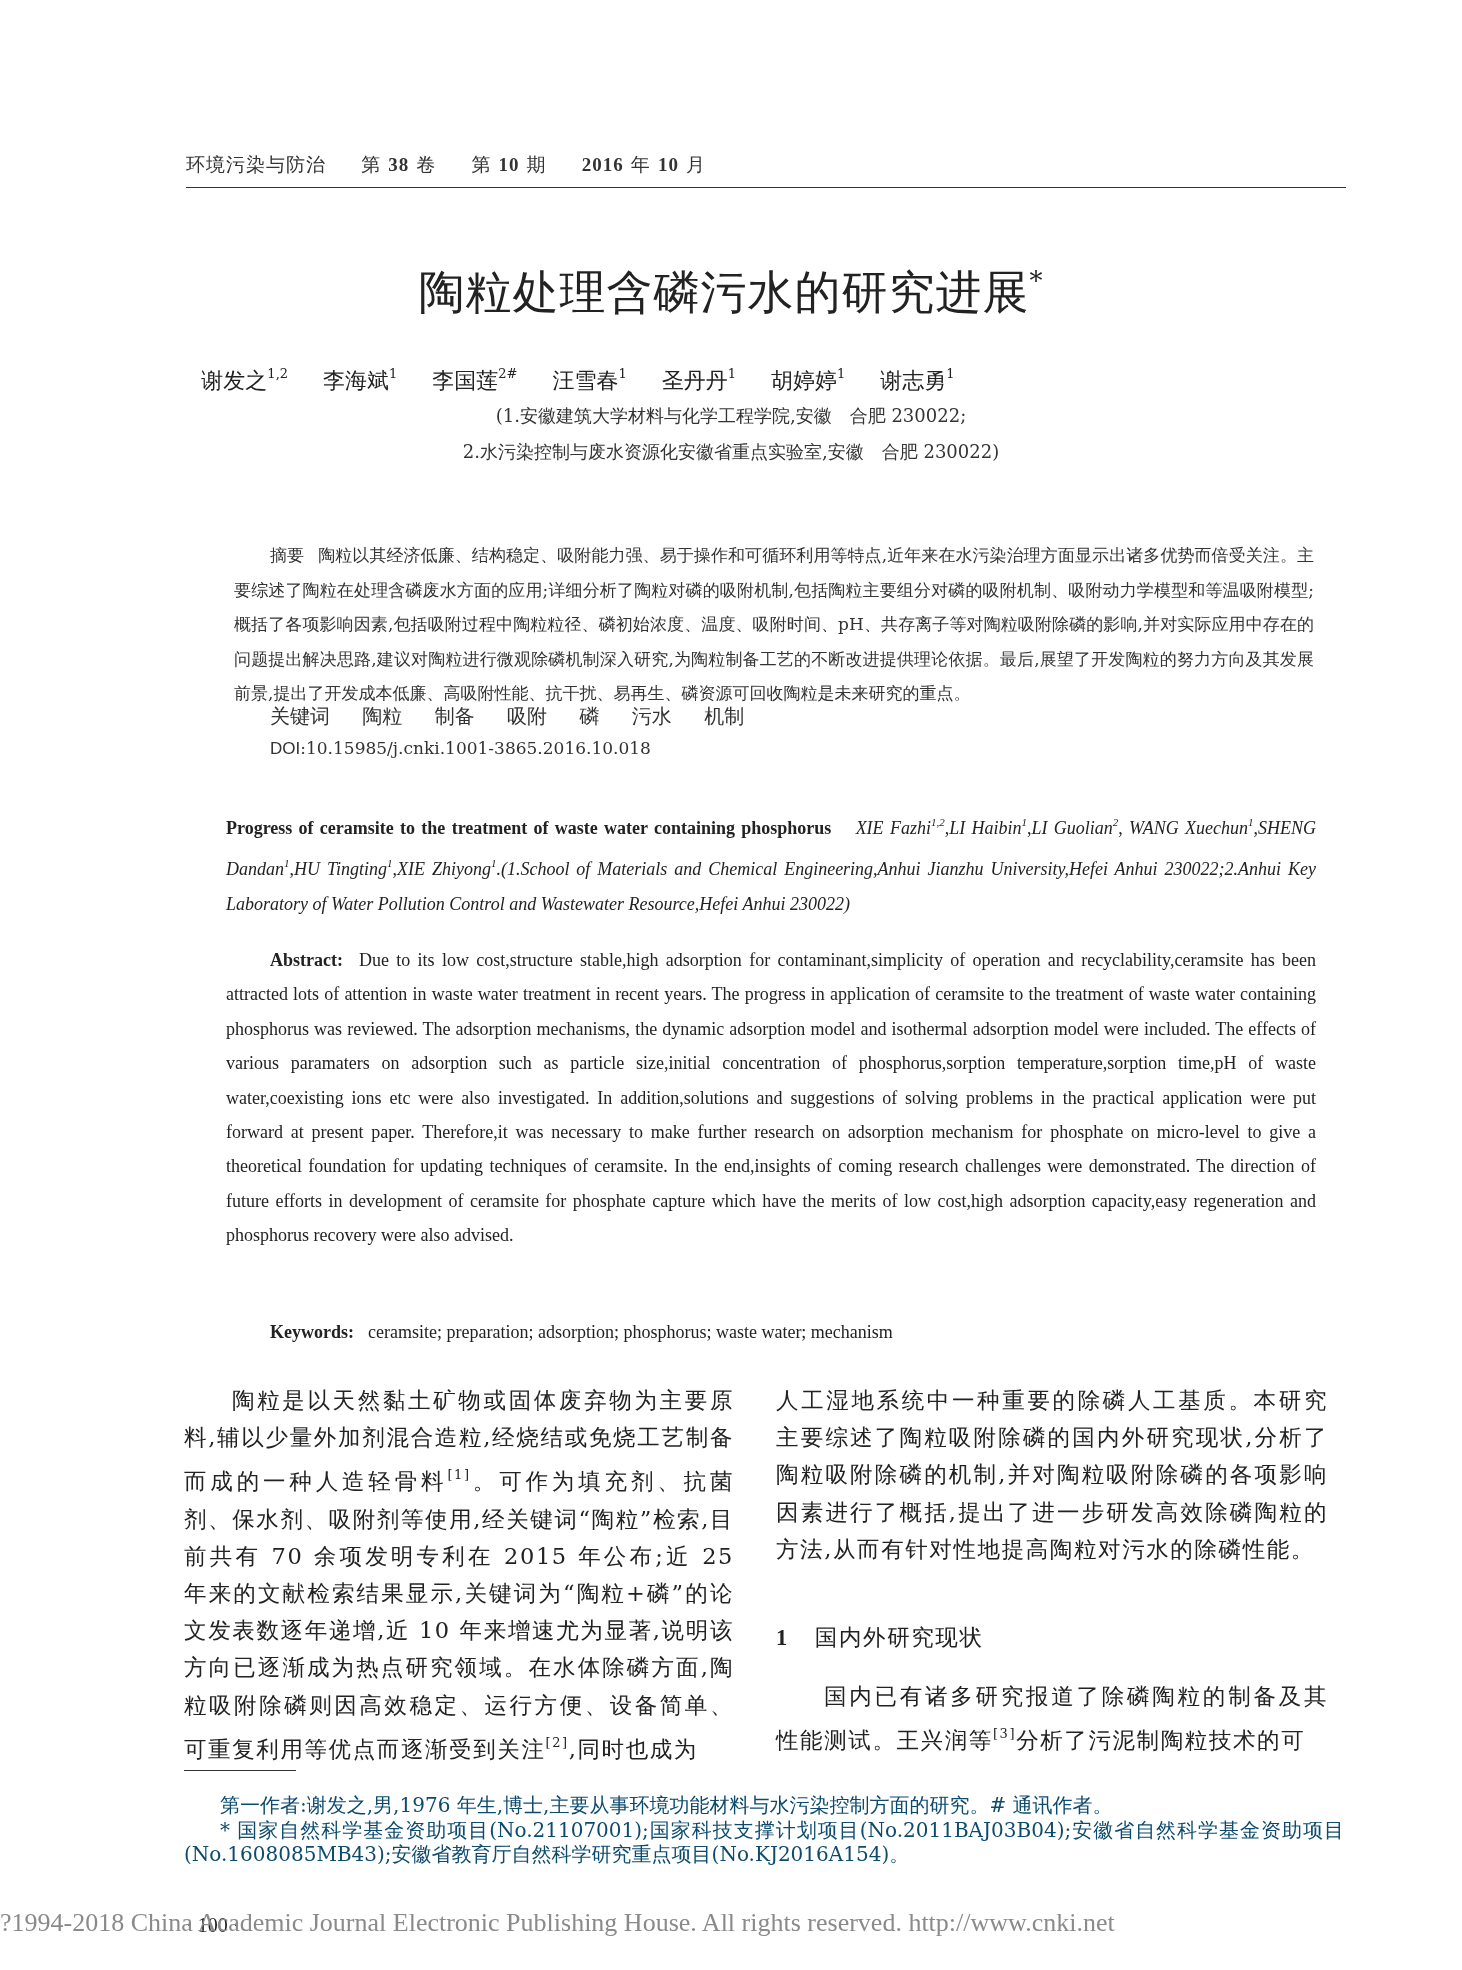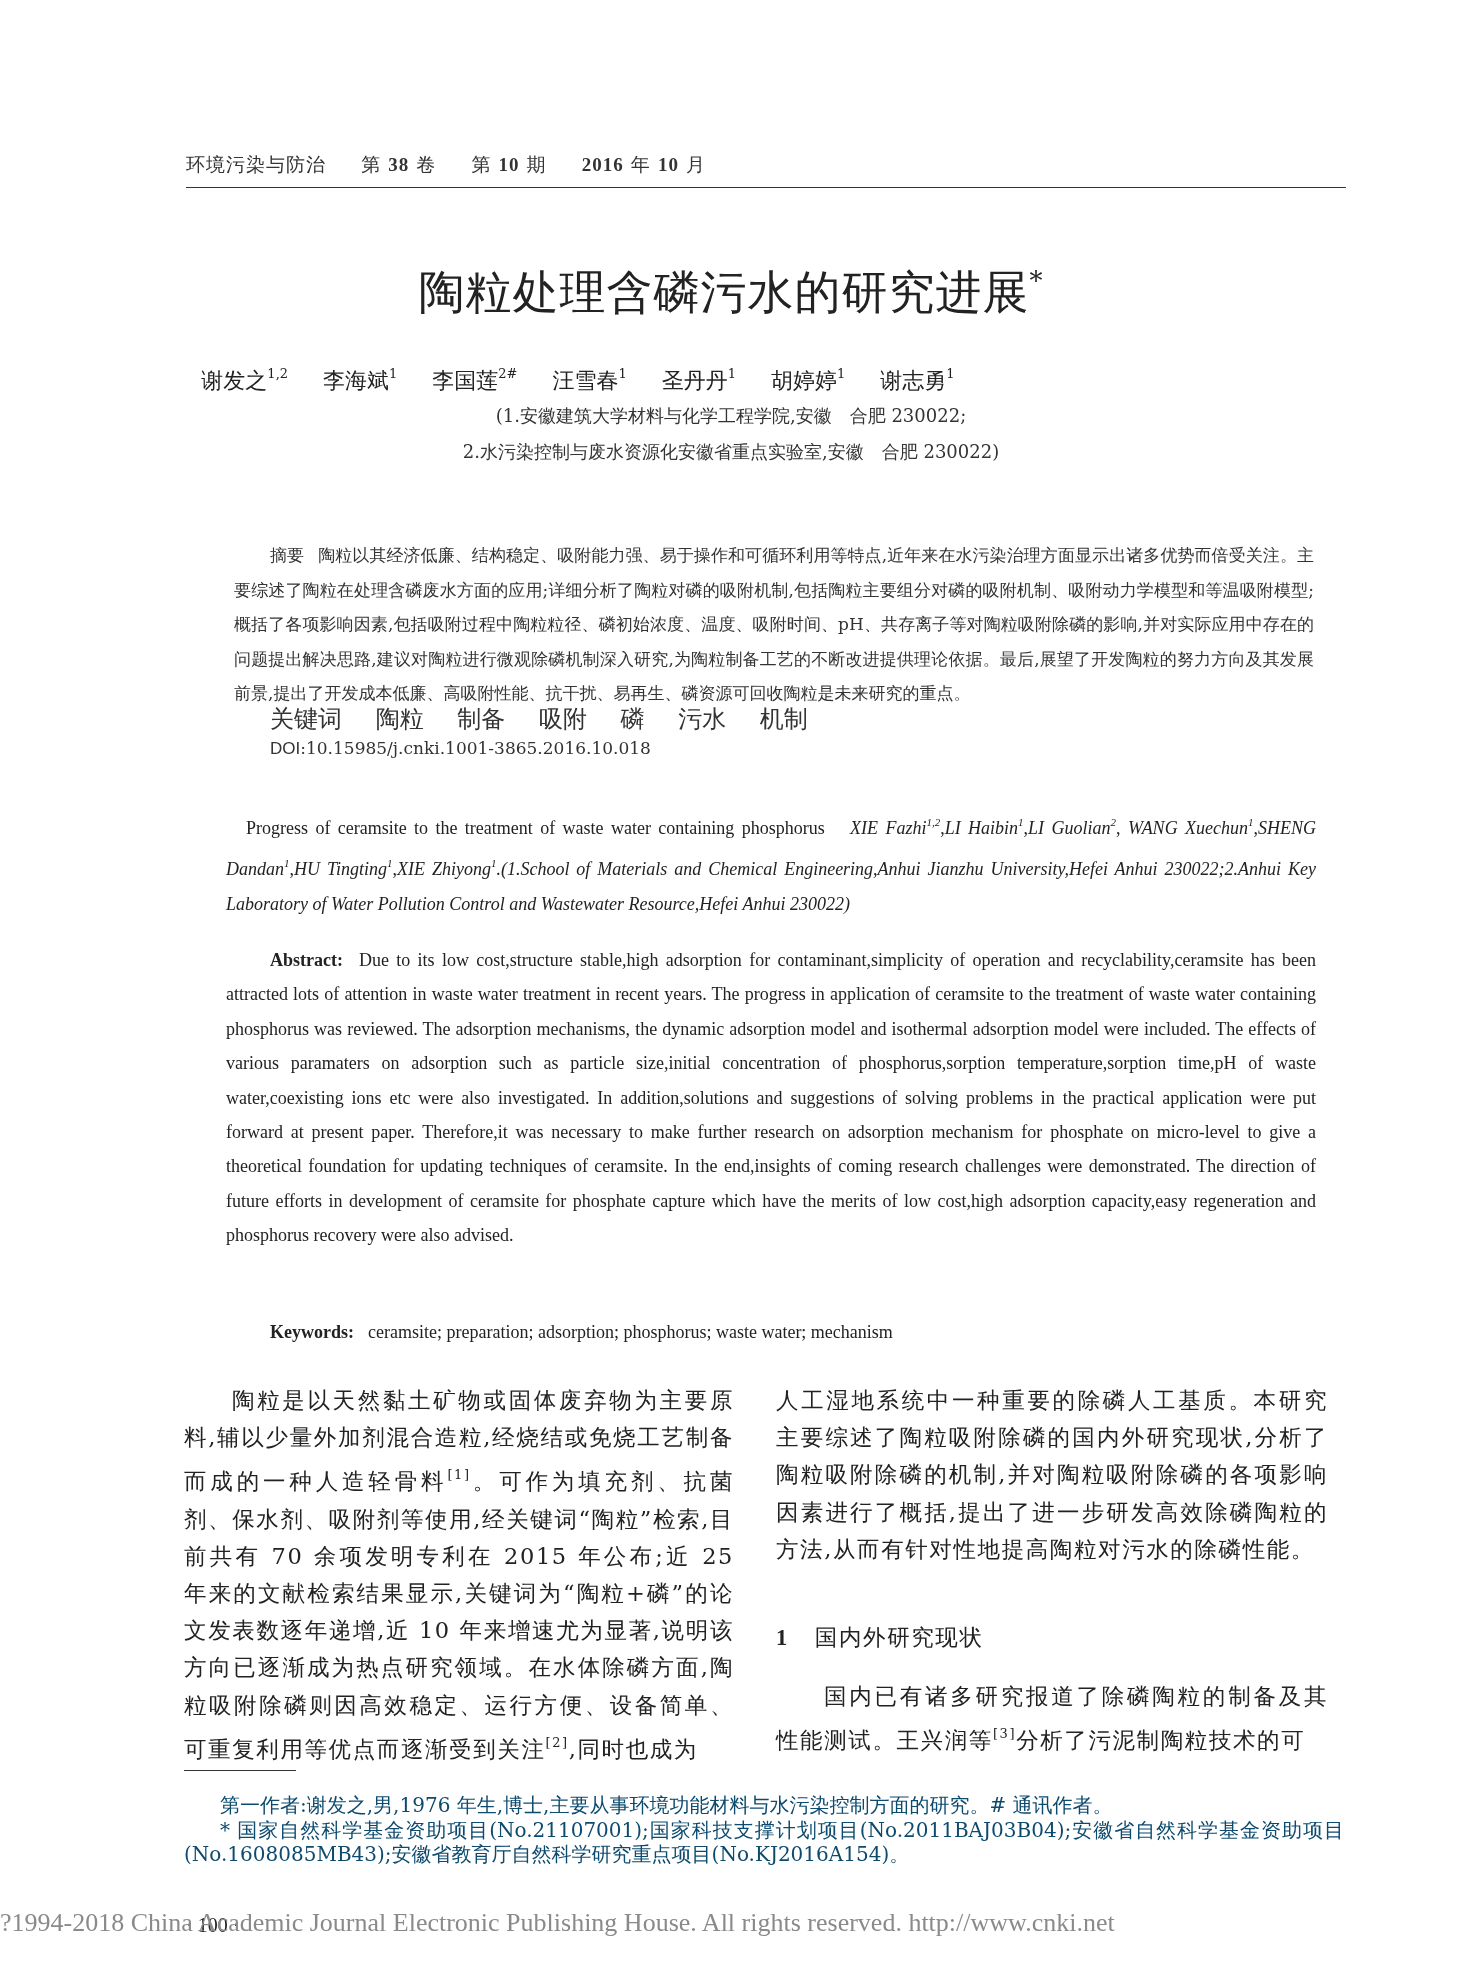--- a/index.html
+++ b/index.html
@@ -10,26 +10,26 @@
   .header b { font-family: "Liberation Serif", serif; font-weight: bold; }
   .header-rule { left: 186px; top: 187px; width: 1160px; height: 0; border-top: 1.5px solid #333; }
   .title { left: 0; width: 1462px; top: 262px; text-align: center; font-size: 46px; font-weight: normal; color: #222; letter-spacing: 1px; }
   .title sup { font-size: 26px; vertical-align: 18px; }
   .authors { left: 0; width: 1156px; top: 366px; text-align: center; font-size: 22px; word-spacing: 0; }
   .authors span.a { margin: 0 14px; }
   .authors sup { font-size: 13px; vertical-align: 10px; }
   .affil { left: 0; width: 1462px; text-align: center; font-size: 18px; color: #333; }
   .abs-cn { left: 234px; top: 510px; width: 1080px; font-size: 17px; line-height: 34.5px; color: #333; text-indent: 36px; text-align: justify; margin-top: 28px; }
   .abs-cn .lbl { margin-right: 14px; }
-  .kw-cn { left: 270px; top: 703px; font-size: 24px; color: #333; }
+  .kw-cn { left: 270px; top: 703px; font-size: 20px; color: #333; }
   .kw-cn span { margin-right: 26px; }
   .doi { left: 270px; top: 738px; font-size: 17px; color: #333; }
   .doi b { font-family: "Liberation Sans", sans-serif; font-weight: normal; }
   .en-block { left: 226px; top: 805px; width: 1090px; font-family: "Liberation Serif", serif; font-size: 18px; line-height: 34.8px; color: #222; text-align: justify; }
-  .en-block .t { font-weight: normal; margin-right: 18px; margin-left: 20px; }
+  .en-block .t { font-weight: bold; margin-right: 18px; }
   .en-block i { font-style: italic; }
   .en-block sup { font-size: 11px; vertical-align: 8px; }
   .abs-en { left: 226px; top: 943px; width: 1090px; font-family: "Liberation Serif", serif; font-size: 18px; line-height: 34.4px; text-indent: 44px; text-align: justify; color: #222; }
   .abs-en .lbl { font-weight: bold; margin-right: 16px; }
   .kw-en { left: 270px; top: 1322px; font-family: "Liberation Serif", serif; font-size: 18px; color: #222; }
   .kw-en .lbl { font-weight: bold; margin-right: 14px; }
   .col { font-size: 22.5px; line-height: 37.2px; color: #222; text-align: justify; letter-spacing: 1.6px; }
   .col-left { left: 184px; top: 1382px; width: 550px; text-indent: 48px; }
   .col-right { left: 776px; top: 1382px; width: 552px; }
   .col sup { font-size: 13px; vertical-align: 10px; }

